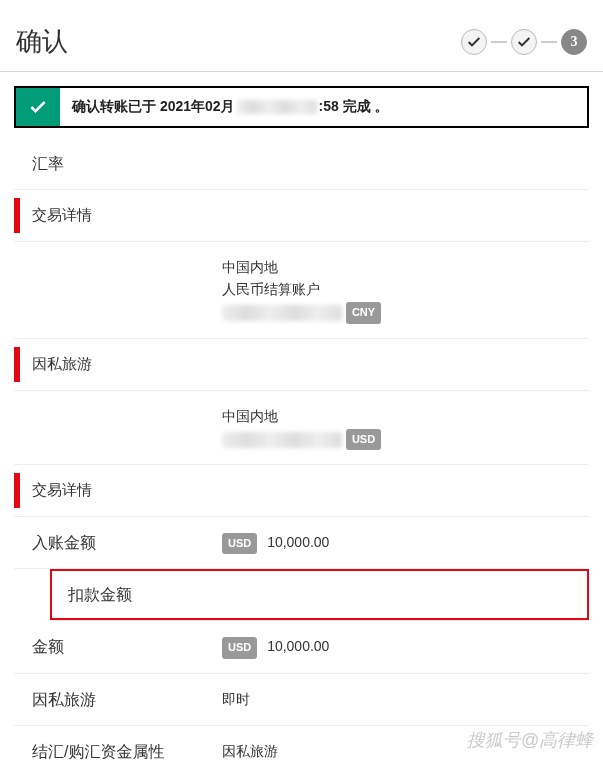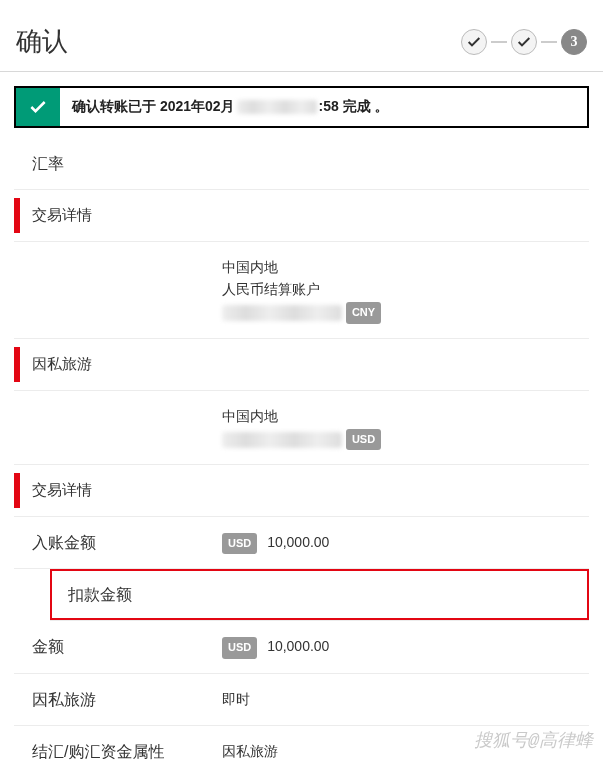--- a/index.html
+++ b/index.html
@@ -131,21 +131,21 @@
     border: 2px solid #e30613;
     pointer-events: none;
   }
   .watermark {
     position: fixed;
     right: 10px;
     bottom: 30px;
     font-size: 18px;
     color: rgba(120,120,120,0.4);
     font-style: italic;
-    font-family: Liberation Mono, monospace;
+    font-family: Liberation Sans, sans-serif;
     pointer-events: none;
   }
   .check-svg { width:16px; height:16px; }
 </style>
 </head>
 <body>
 
 <div class="header">
   <h1>确认</h1>
   <div class="steps">

